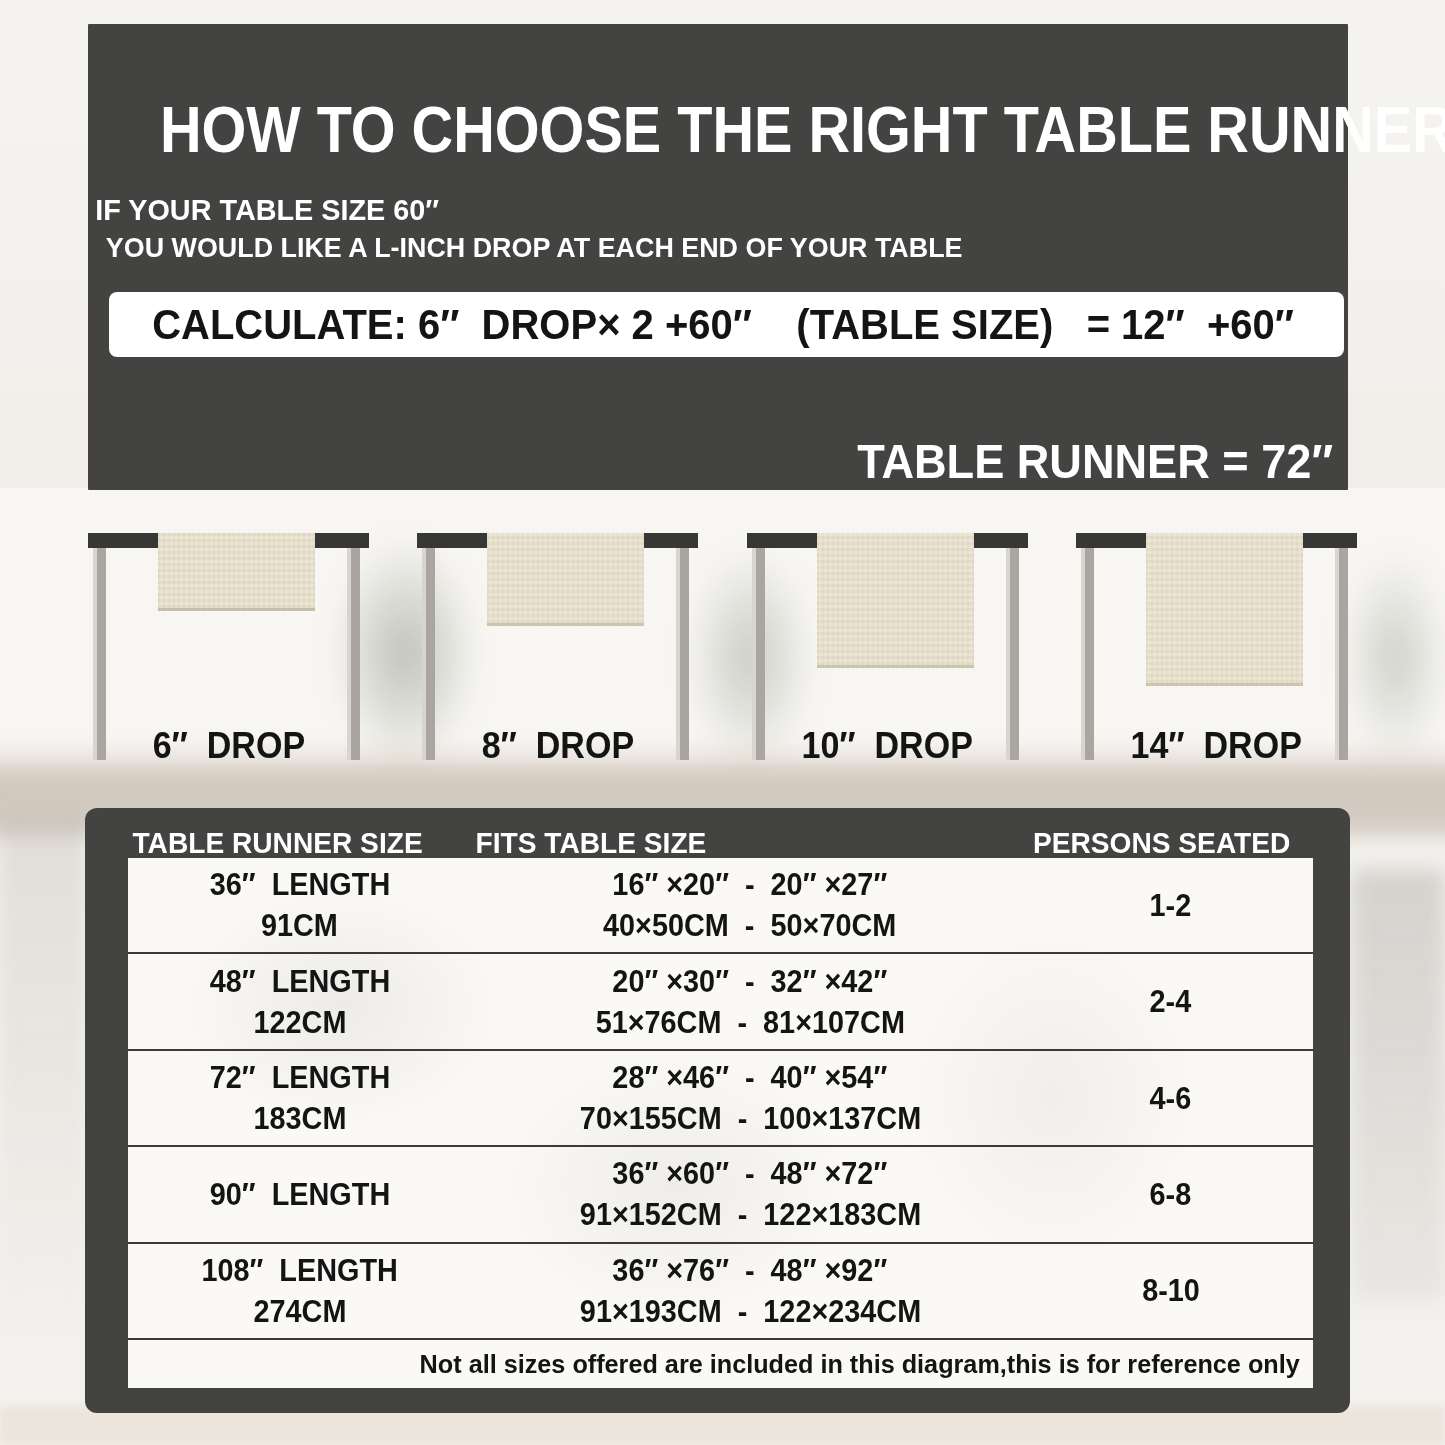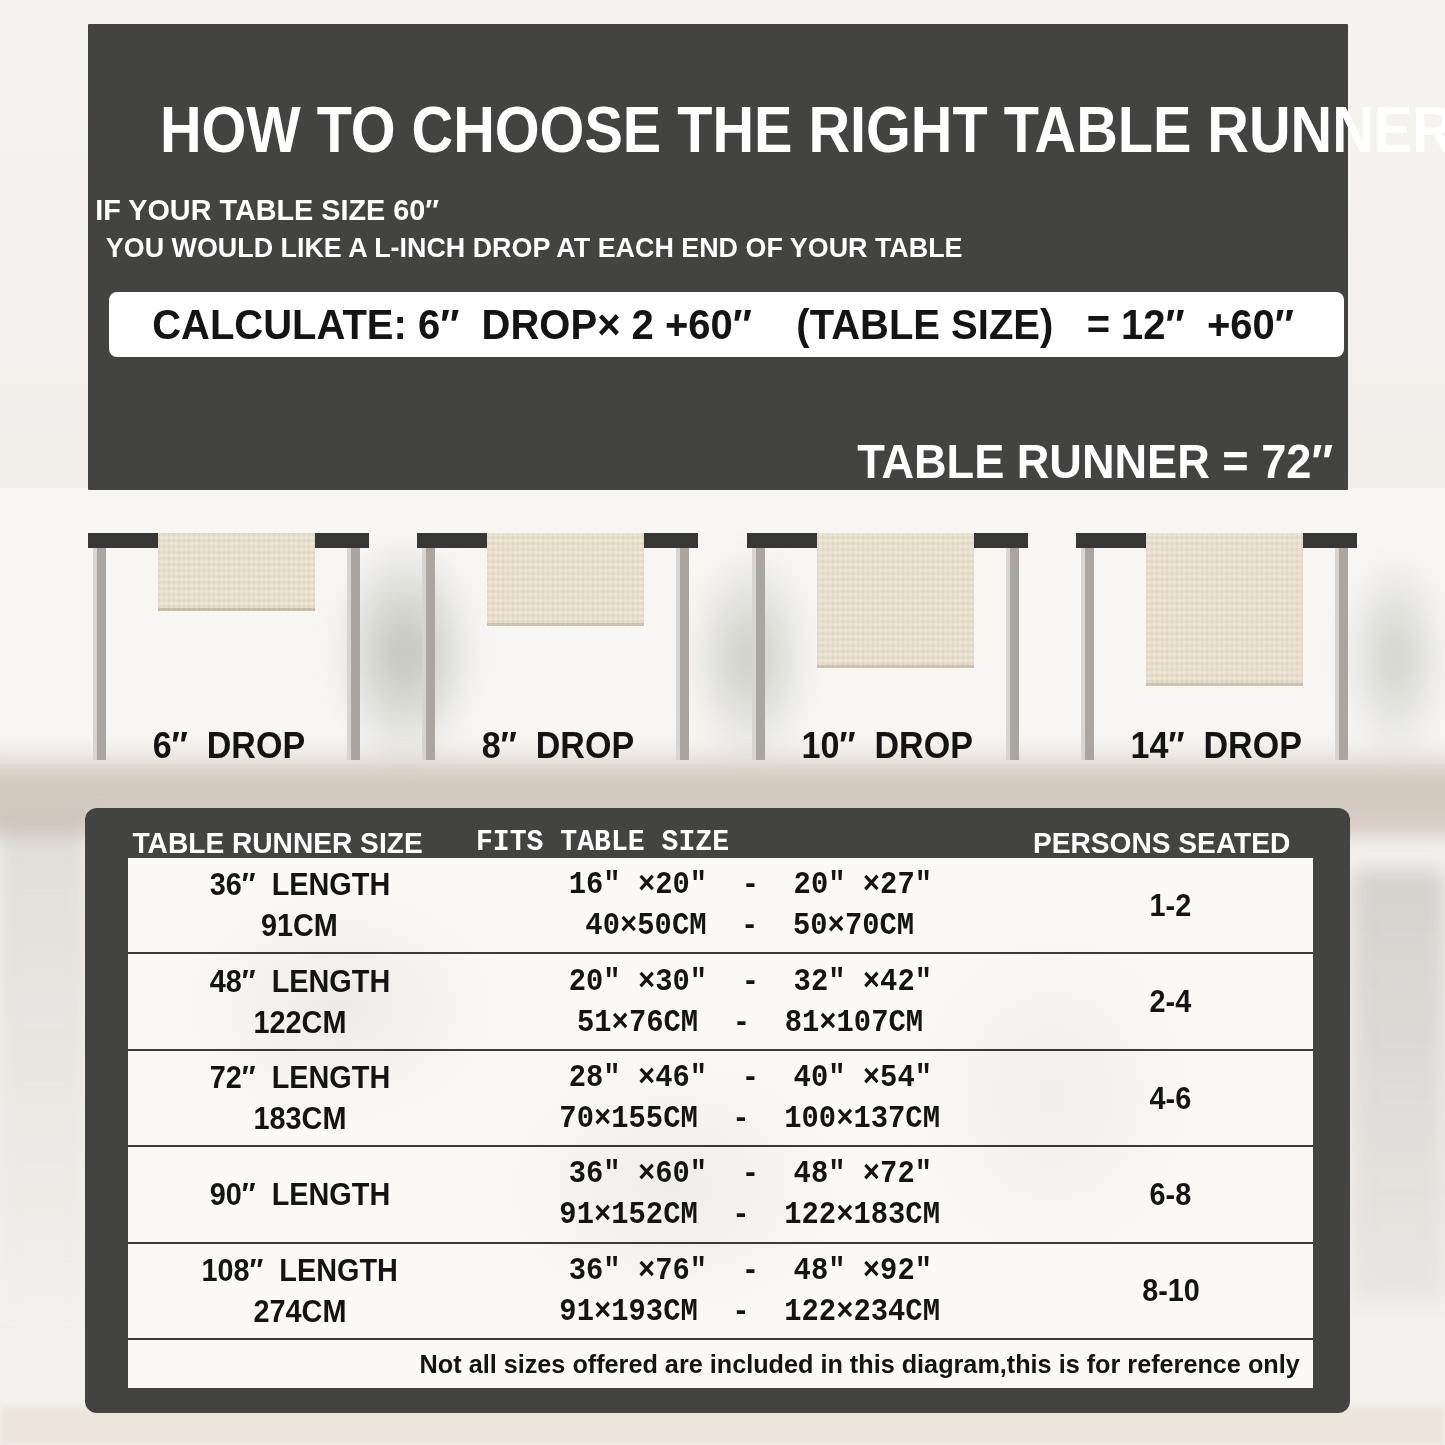--- a/index.html
+++ b/index.html
@@ -64,21 +64,21 @@
     border-bottom:3px solid rgba(140,125,95,.3);}
   .d0 .runner{height:75px;} .d1 .runner{height:90px;}
   .d2 .runner{height:132px;} .d3 .runner{height:150px;}
   .dlabel{position:absolute;top:168px;left:0;right:0;text-align:center;font-size:37px;color:var(--ink);margin-top:24px;}
   .dlabel .line{transform:scaleX(.92);}
   
   .bottom-panel{position:absolute;left:85px;top:808px;width:1265px;height:605px;
     background:var(--panel);border-radius:12px;}
   .chart-header{position:absolute;left:43px;top:16px;width:1185px;display:flex;color:var(--panel-text);}
   .hcol{text-align:left;font-size:29px;line-height:38px;}
-  .c1{width:29%;} .c2{width:47%;font-family:Liberation Mono, monospace;} .c3{width:24%;}
+  .c1{width:29%;} .c2{width:47%;} .c3{width:24%;}
   .hcol .line{transform:scaleX(.97);}
   .size-table{position:absolute;left:43px;top:50px;width:1185px;height:530px;
     background-color:var(--table-bg);
     background-image:radial-gradient(ellipse 240px 180px at 18% 28%,rgba(120,115,108,.10),rgba(0,0,0,0) 70%),
                      radial-gradient(ellipse 260px 200px at 46% 62%,rgba(120,115,108,.09),rgba(0,0,0,0) 70%),
                      radial-gradient(ellipse 220px 260px at 78% 45%,rgba(120,115,108,.08),rgba(0,0,0,0) 70%);
     display:flex;flex-direction:column;}
   .trow{flex:1;display:flex;align-items:center;border-bottom:2px solid var(--divider);}
   .cell{text-align:center;font-size:31px;line-height:41px;}
   .cell .line{transform:scaleX(.93);}

